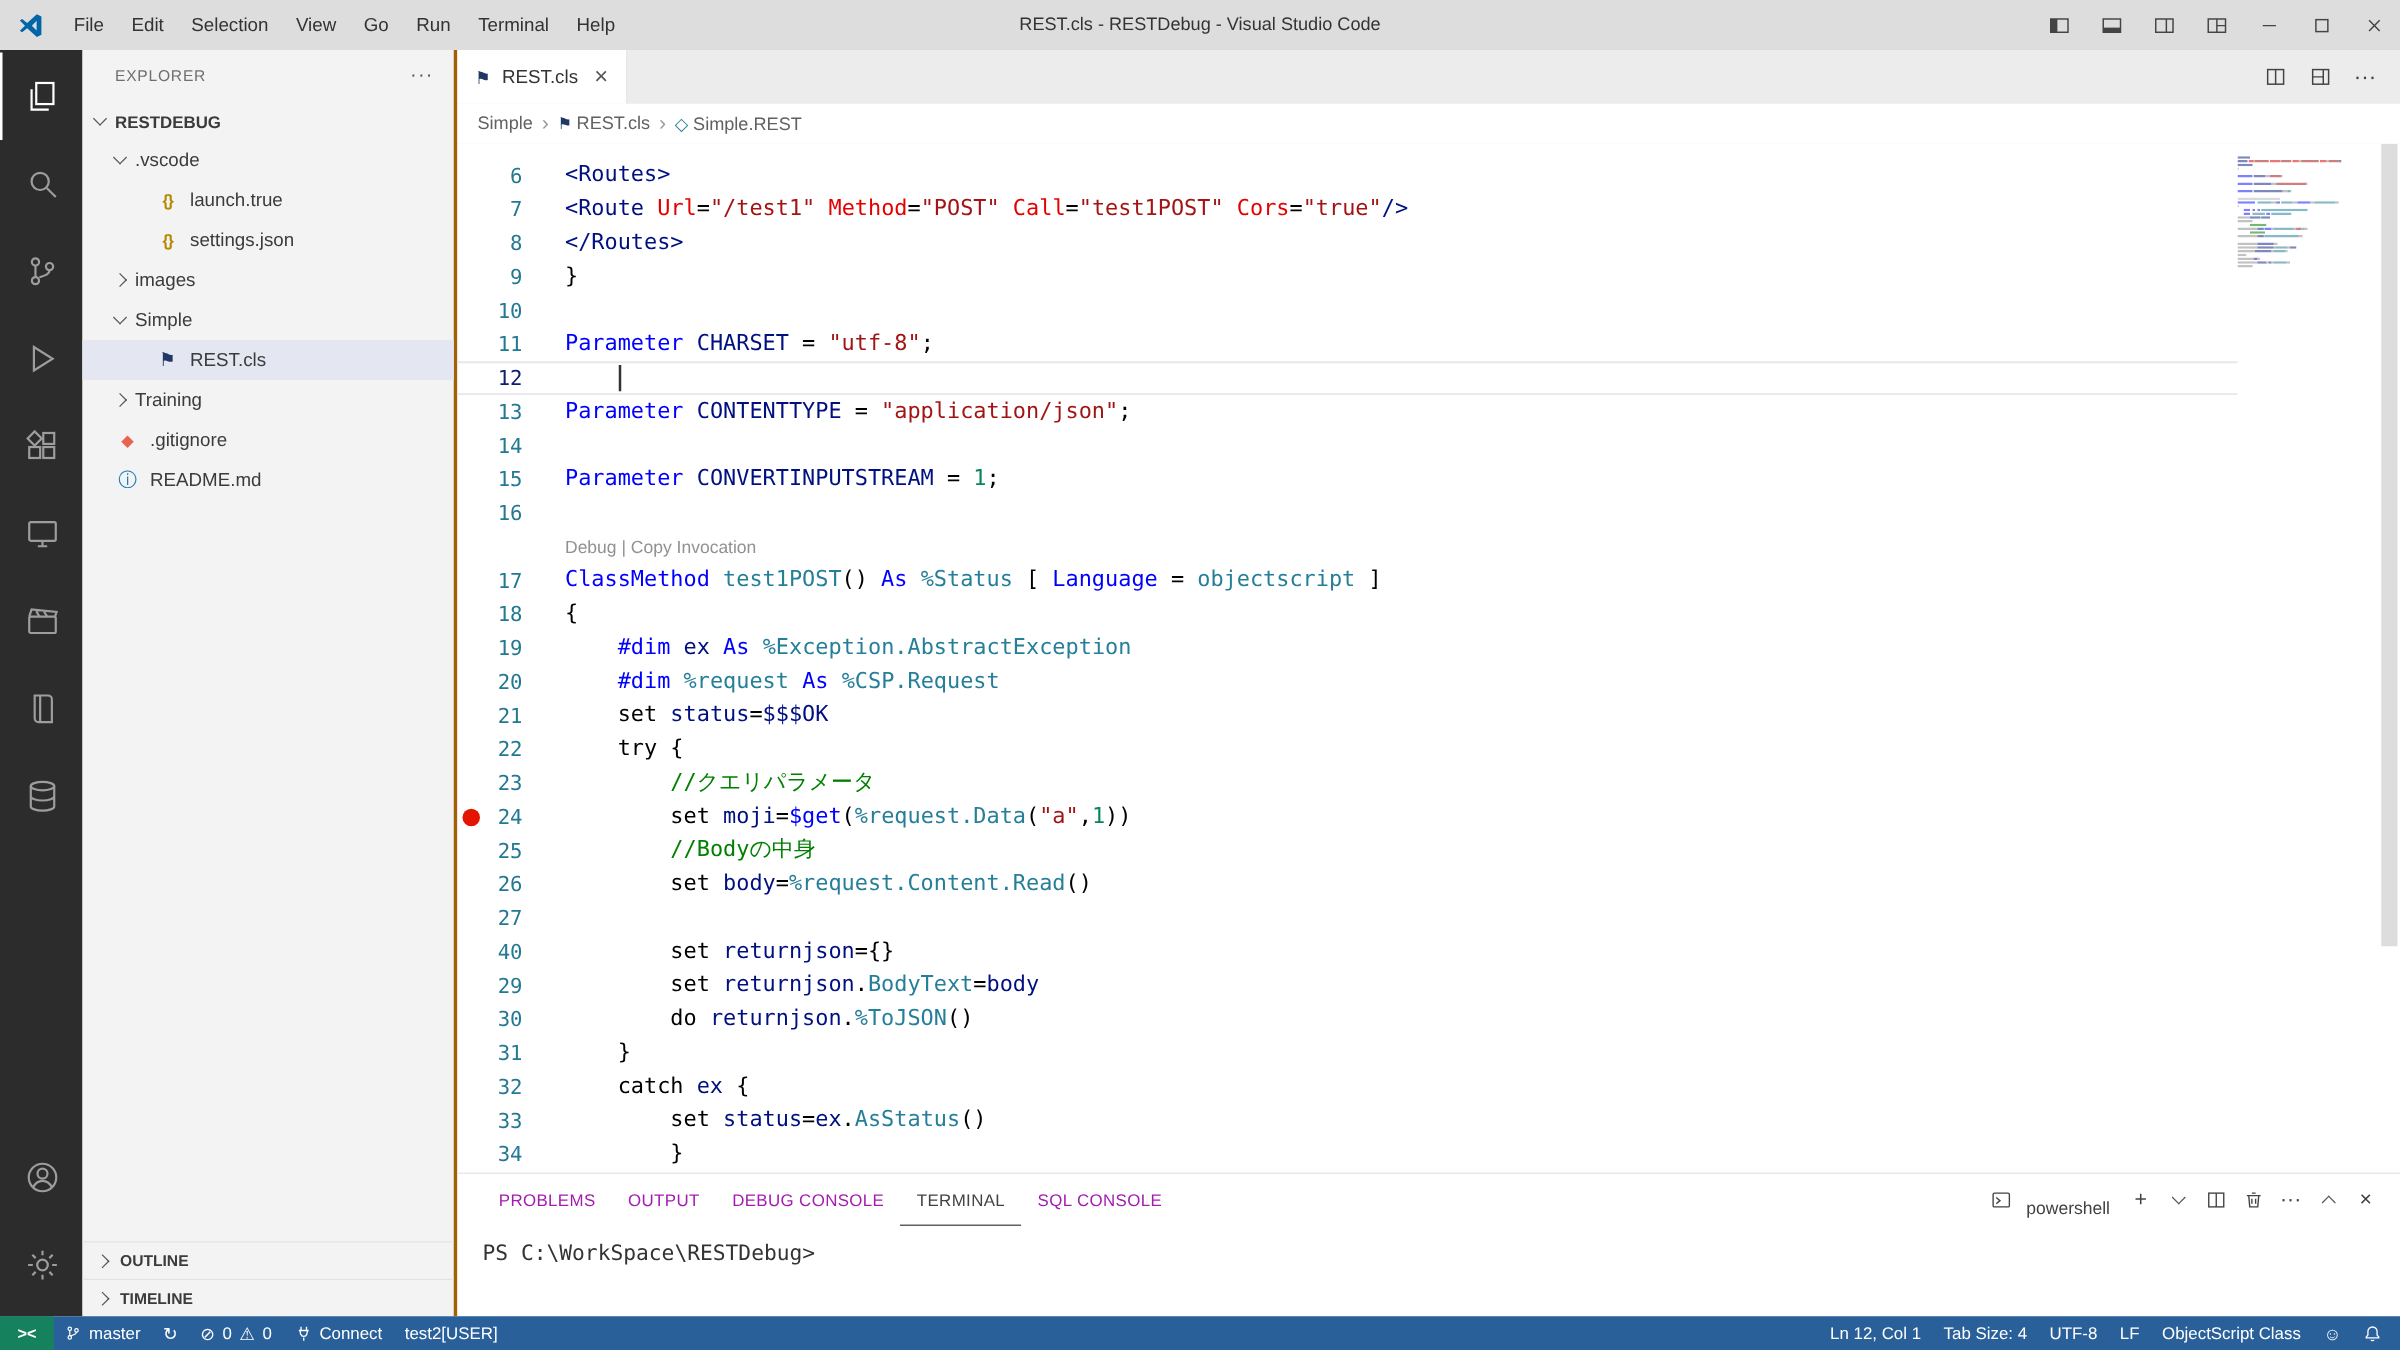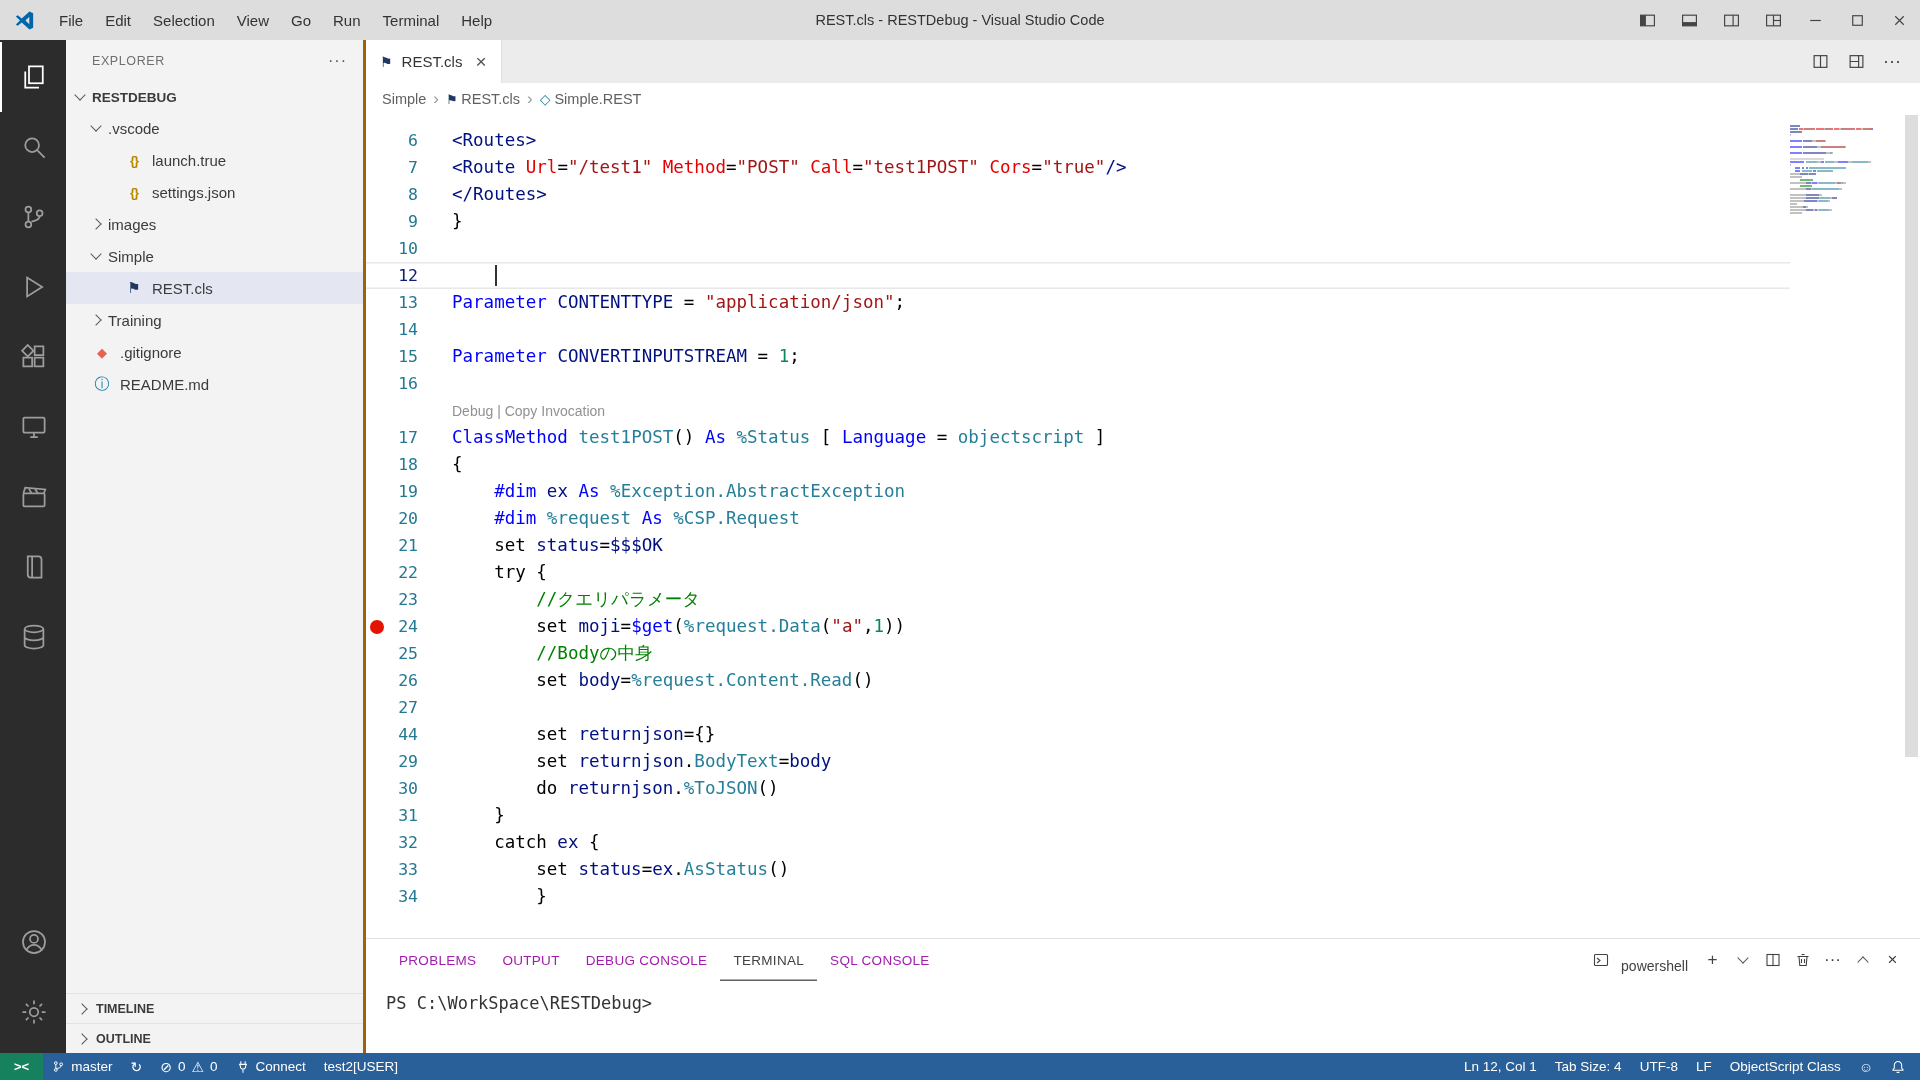--- a/index.html
+++ b/index.html
@@ -289,25 +289,25 @@
             <span class="tree-label">.gitignore</span>
           </div>
           <div class="tree-item" style="padding-left: 26px;">
             <span class="tree-icon icon-info">ⓘ</span>
             <span class="tree-label">README.md</span>
           </div>
         </div>
       <div class="sidebar-bottom">
         <div class="collapsed-section">
           <span class="chev"></span>
-          <span>TIMELINE</span>
+          <span>OUTLINE</span>
         </div>
         <div class="collapsed-section">
           <span class="chev"></span>
-          <span>OUTLINE</span>
+          <span>TIMELINE</span>
         </div>
       </div>
     </div>
 
     <div class="editor-area">
       <div class="tabbar">
         <div class="tab active">
           <span class="tab-icon">⚑</span>
           <span class="tab-label">REST.cls</span>
           <span class="tab-close">×</span>
@@ -337,38 +337,39 @@
           <span class="bc-item"><span class="bc-icon class">◇ </span><span>Simple.REST</span></span>
         </div>
 
       <div class="editor">
         <div class="code-lines">
             <div class="code-line"><div class="gutter"><span class="bp-margin"></span><span class="line-num">6</span></div><div class="code"><span class="tok-tag">&lt;Routes&gt;</span></div></div>
             <div class="code-line"><div class="gutter"><span class="bp-margin"></span><span class="line-num">7</span></div><div class="code"><span class="tok-tag">&lt;Route</span><span class="tok-pln"> </span><span class="tok-attr">Url</span><span class="tok-pln">=</span><span class="tok-str">"/test1"</span><span class="tok-pln"> </span><span class="tok-attr">Method</span><span class="tok-pln">=</span><span class="tok-str">"POST"</span><span class="tok-pln"> </span><span class="tok-attr">Call</span><span class="tok-pln">=</span><span class="tok-str">"test1POST"</span><span class="tok-pln"> </span><span class="tok-attr">Cors</span><span class="tok-pln">=</span><span class="tok-str">"true"</span><span class="tok-tag">/&gt;</span></div></div>
             <div class="code-line"><div class="gutter"><span class="bp-margin"></span><span class="line-num">8</span></div><div class="code"><span class="tok-tag">&lt;/Routes&gt;</span></div></div>
             <div class="code-line"><div class="gutter"><span class="bp-margin"></span><span class="line-num">9</span></div><div class="code"><span class="tok-pln">}</span></div></div>
             <div class="code-line"><div class="gutter"><span class="bp-margin"></span><span class="line-num">10</span></div><div class="code"></div></div>
+            <div class="code-line"><div class="gutter"><span class="bp-margin"></span><span class="line-num">11</span></div><div class="code"><span class="tok-kw">Parameter</span><span class="tok-pln"> </span><span class="tok-id">CHARSET</span><span class="tok-pln"> = </span><span class="tok-str">"utf-8"</span><span class="tok-pln">;</span></div></div>
             <div class="code-line current"><div class="gutter"><span class="bp-margin"></span><span class="line-num active">12</span></div><div class="code"><span class="cursor"></span></div></div>
             <div class="code-line"><div class="gutter"><span class="bp-margin"></span><span class="line-num">13</span></div><div class="code"><span class="tok-kw">Parameter</span><span class="tok-pln"> </span><span class="tok-id">CONTENTTYPE</span><span class="tok-pln"> = </span><span class="tok-str">"application/json"</span><span class="tok-pln">;</span></div></div>
             <div class="code-line"><div class="gutter"><span class="bp-margin"></span><span class="line-num">14</span></div><div class="code"></div></div>
             <div class="code-line"><div class="gutter"><span class="bp-margin"></span><span class="line-num">15</span></div><div class="code"><span class="tok-kw">Parameter</span><span class="tok-pln"> </span><span class="tok-id">CONVERTINPUTSTREAM</span><span class="tok-pln"> = </span><span class="tok-num">1</span><span class="tok-pln">;</span></div></div>
             <div class="code-line"><div class="gutter"><span class="bp-margin"></span><span class="line-num">16</span></div><div class="code"></div></div>
             <div class="code-line lens-line"><div class="gutter"></div><div class="code"><span class="lens">Debug | Copy Invocation</span></div></div>
             <div class="code-line"><div class="gutter"><span class="bp-margin"></span><span class="line-num">17</span></div><div class="code"><span class="tok-kw">ClassMethod</span><span class="tok-pln"> </span><span class="tok-cls">test1POST</span><span class="tok-pln">() </span><span class="tok-kw">As</span><span class="tok-pln"> </span><span class="tok-cls">%Status</span><span class="tok-pln"> [ </span><span class="tok-kw">Language</span><span class="tok-pln"> = </span><span class="tok-cls">objectscript</span><span class="tok-pln"> ]</span></div></div>
             <div class="code-line"><div class="gutter"><span class="bp-margin"></span><span class="line-num">18</span></div><div class="code"><span class="tok-pln">{</span></div></div>
             <div class="code-line"><div class="gutter"><span class="bp-margin"></span><span class="line-num">19</span></div><div class="code"><span class="tok-pln">    </span><span class="tok-kw">#dim</span><span class="tok-pln"> </span><span class="tok-id">ex</span><span class="tok-pln"> </span><span class="tok-kw">As</span><span class="tok-pln"> </span><span class="tok-cls">%Exception.AbstractException</span></div></div>
             <div class="code-line"><div class="gutter"><span class="bp-margin"></span><span class="line-num">20</span></div><div class="code"><span class="tok-pln">    </span><span class="tok-kw">#dim</span><span class="tok-pln"> </span><span class="tok-cls">%request</span><span class="tok-pln"> </span><span class="tok-kw">As</span><span class="tok-pln"> </span><span class="tok-cls">%CSP.Request</span></div></div>
             <div class="code-line"><div class="gutter"><span class="bp-margin"></span><span class="line-num">21</span></div><div class="code"><span class="tok-pln">    set </span><span class="tok-id">status</span><span class="tok-pln">=</span><span class="tok-id">$$$OK</span></div></div>
             <div class="code-line"><div class="gutter"><span class="bp-margin"></span><span class="line-num">22</span></div><div class="code"><span class="tok-pln">    try {</span></div></div>
             <div class="code-line"><div class="gutter"><span class="bp-margin"></span><span class="line-num">23</span></div><div class="code"><span class="tok-pln">        </span><span class="tok-cmt">//クエリパラメータ</span></div></div>
             <div class="code-line"><div class="gutter"><span class="bp-margin"><span class="bp-dot"></span></span><span class="line-num">24</span></div><div class="code"><span class="tok-pln">        set </span><span class="tok-id">moji</span><span class="tok-pln">=</span><span class="tok-kw">$get</span><span class="tok-pln">(</span><span class="tok-cls">%request.Data</span><span class="tok-pln">(</span><span class="tok-str">"a"</span><span class="tok-pln">,</span><span class="tok-num">1</span><span class="tok-pln">))</span></div></div>
             <div class="code-line"><div class="gutter"><span class="bp-margin"></span><span class="line-num">25</span></div><div class="code"><span class="tok-pln">        </span><span class="tok-cmt">//Bodyの中身</span></div></div>
             <div class="code-line"><div class="gutter"><span class="bp-margin"></span><span class="line-num">26</span></div><div class="code"><span class="tok-pln">        set </span><span class="tok-id">body</span><span class="tok-pln">=</span><span class="tok-cls">%request.Content.Read</span><span class="tok-pln">()</span></div></div>
             <div class="code-line"><div class="gutter"><span class="bp-margin"></span><span class="line-num">27</span></div><div class="code"></div></div>
-            <div class="code-line"><div class="gutter"><span class="bp-margin"></span><span class="line-num">44</span></div><div class="code"><span class="tok-pln">        set </span><span class="tok-id">returnjson</span><span class="tok-pln">={}</span></div></div>
+            <div class="code-line"><div class="gutter"><span class="bp-margin"></span><span class="line-num">40</span></div><div class="code"><span class="tok-pln">        set </span><span class="tok-id">returnjson</span><span class="tok-pln">={}</span></div></div>
             <div class="code-line"><div class="gutter"><span class="bp-margin"></span><span class="line-num">29</span></div><div class="code"><span class="tok-pln">        set </span><span class="tok-id">returnjson</span><span class="tok-pln">.</span><span class="tok-cls">BodyText</span><span class="tok-pln">=</span><span class="tok-id">body</span></div></div>
             <div class="code-line"><div class="gutter"><span class="bp-margin"></span><span class="line-num">30</span></div><div class="code"><span class="tok-pln">        do </span><span class="tok-id">returnjson</span><span class="tok-pln">.</span><span class="tok-cls">%ToJSON</span><span class="tok-pln">()</span></div></div>
             <div class="code-line"><div class="gutter"><span class="bp-margin"></span><span class="line-num">31</span></div><div class="code"><span class="tok-pln">    }</span></div></div>
             <div class="code-line"><div class="gutter"><span class="bp-margin"></span><span class="line-num">32</span></div><div class="code"><span class="tok-pln">    catch </span><span class="tok-id">ex</span><span class="tok-pln"> {</span></div></div>
             <div class="code-line"><div class="gutter"><span class="bp-margin"></span><span class="line-num">33</span></div><div class="code"><span class="tok-pln">        set </span><span class="tok-id">status</span><span class="tok-pln">=</span><span class="tok-id">ex</span><span class="tok-pln">.</span><span class="tok-cls">AsStatus</span><span class="tok-pln">()</span></div></div>
             <div class="code-line"><div class="gutter"><span class="bp-margin"></span><span class="line-num">34</span></div><div class="code"><span class="tok-pln">        }</span></div></div>
           </div>
         <div class="minimap">
             <div class="mm-line">
               <span class="mm-seg" style="width: 10.4px; background: rgba(0, 16, 128, 0.5);"></span>

